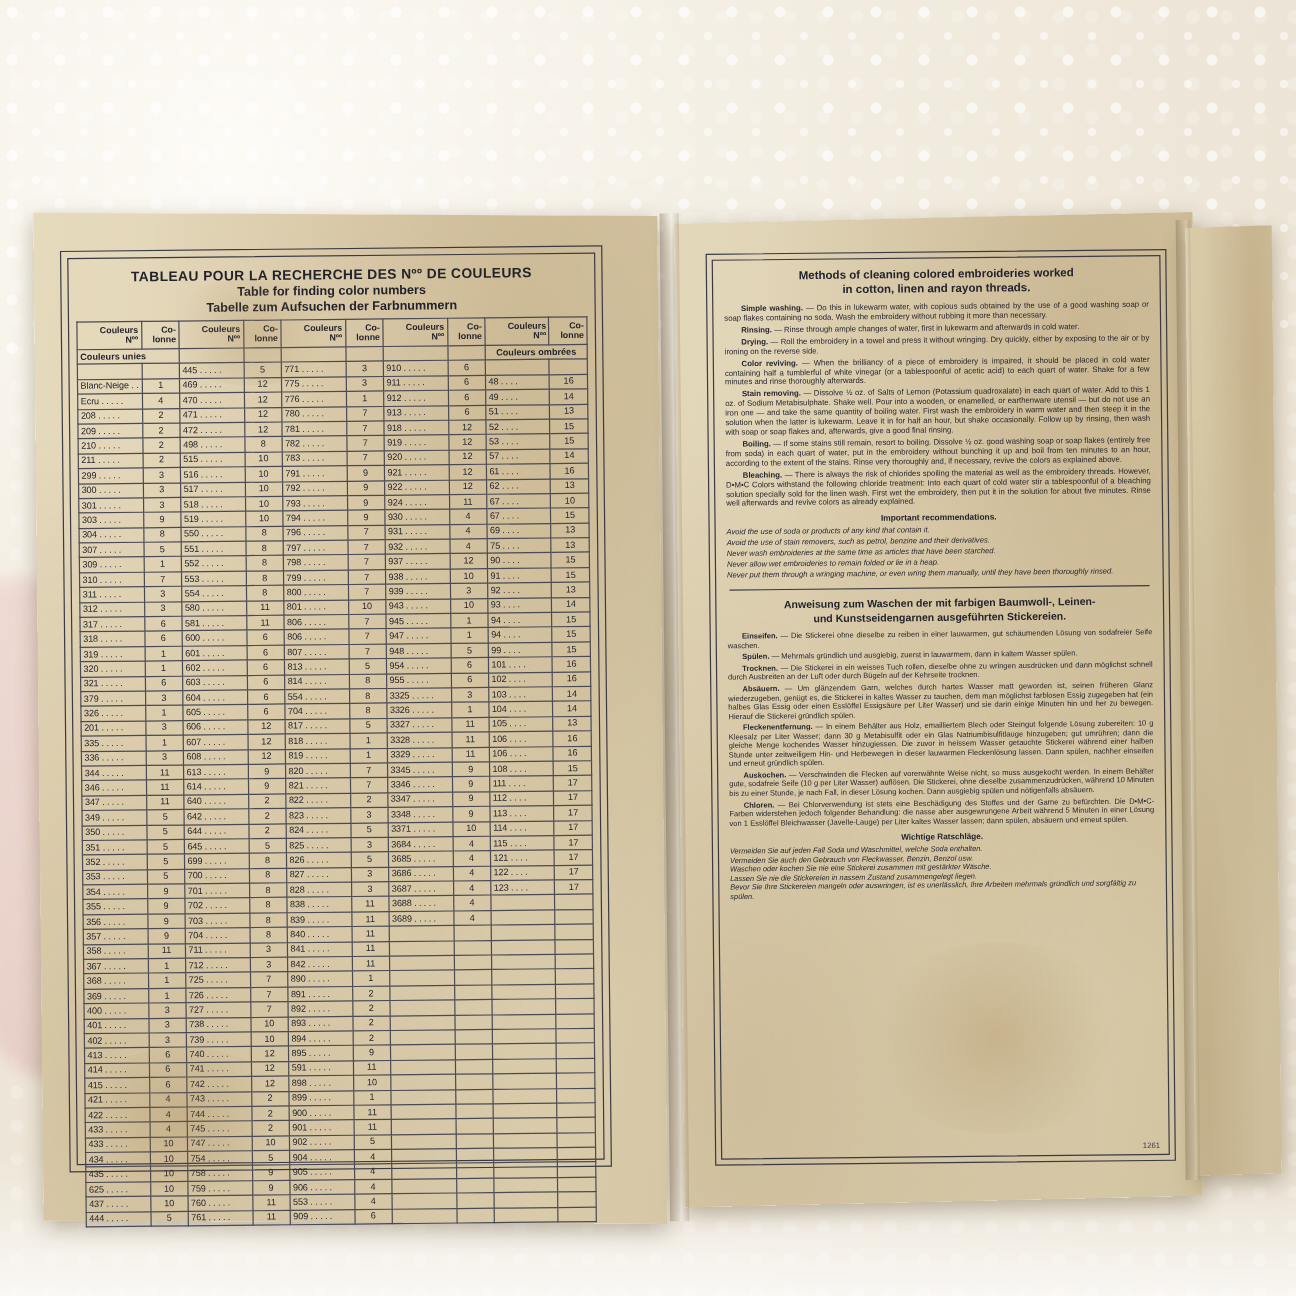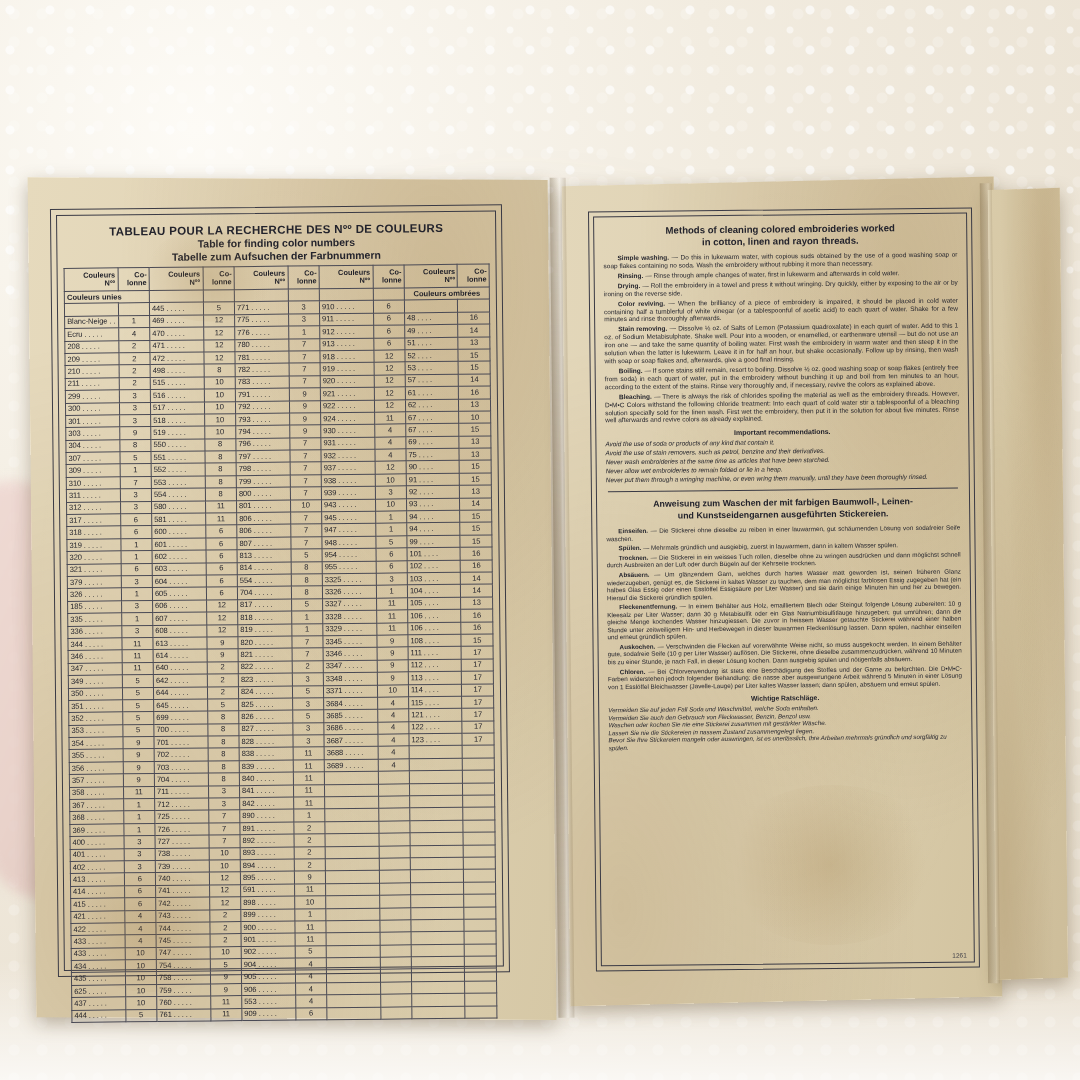--- a/index.html
+++ b/index.html
@@ -528,21 +528,21 @@
                 <td class="num">605 . . . . .</td>
                 <td class="col">6</td>
                 <td class="num">704 . . . . .</td>
                 <td class="col">8</td>
                 <td class="num">3326 . . . . .</td>
                 <td class="col">1</td>
                 <td class="num">104 . . . .</td>
                 <td class="col">14</td>
               </tr>
               <tr>
-                <td class="num">185 . . . . .</td>
+                <td class="num">201 . . . . .</td>
                 <td class="col">3</td>
                 <td class="num">606 . . . . .</td>
                 <td class="col">12</td>
                 <td class="num">817 . . . . .</td>
                 <td class="col">5</td>
                 <td class="num">3327 . . . . .</td>
                 <td class="col">11</td>
                 <td class="num">105 . . . .</td>
                 <td class="col">13</td>
               </tr>

